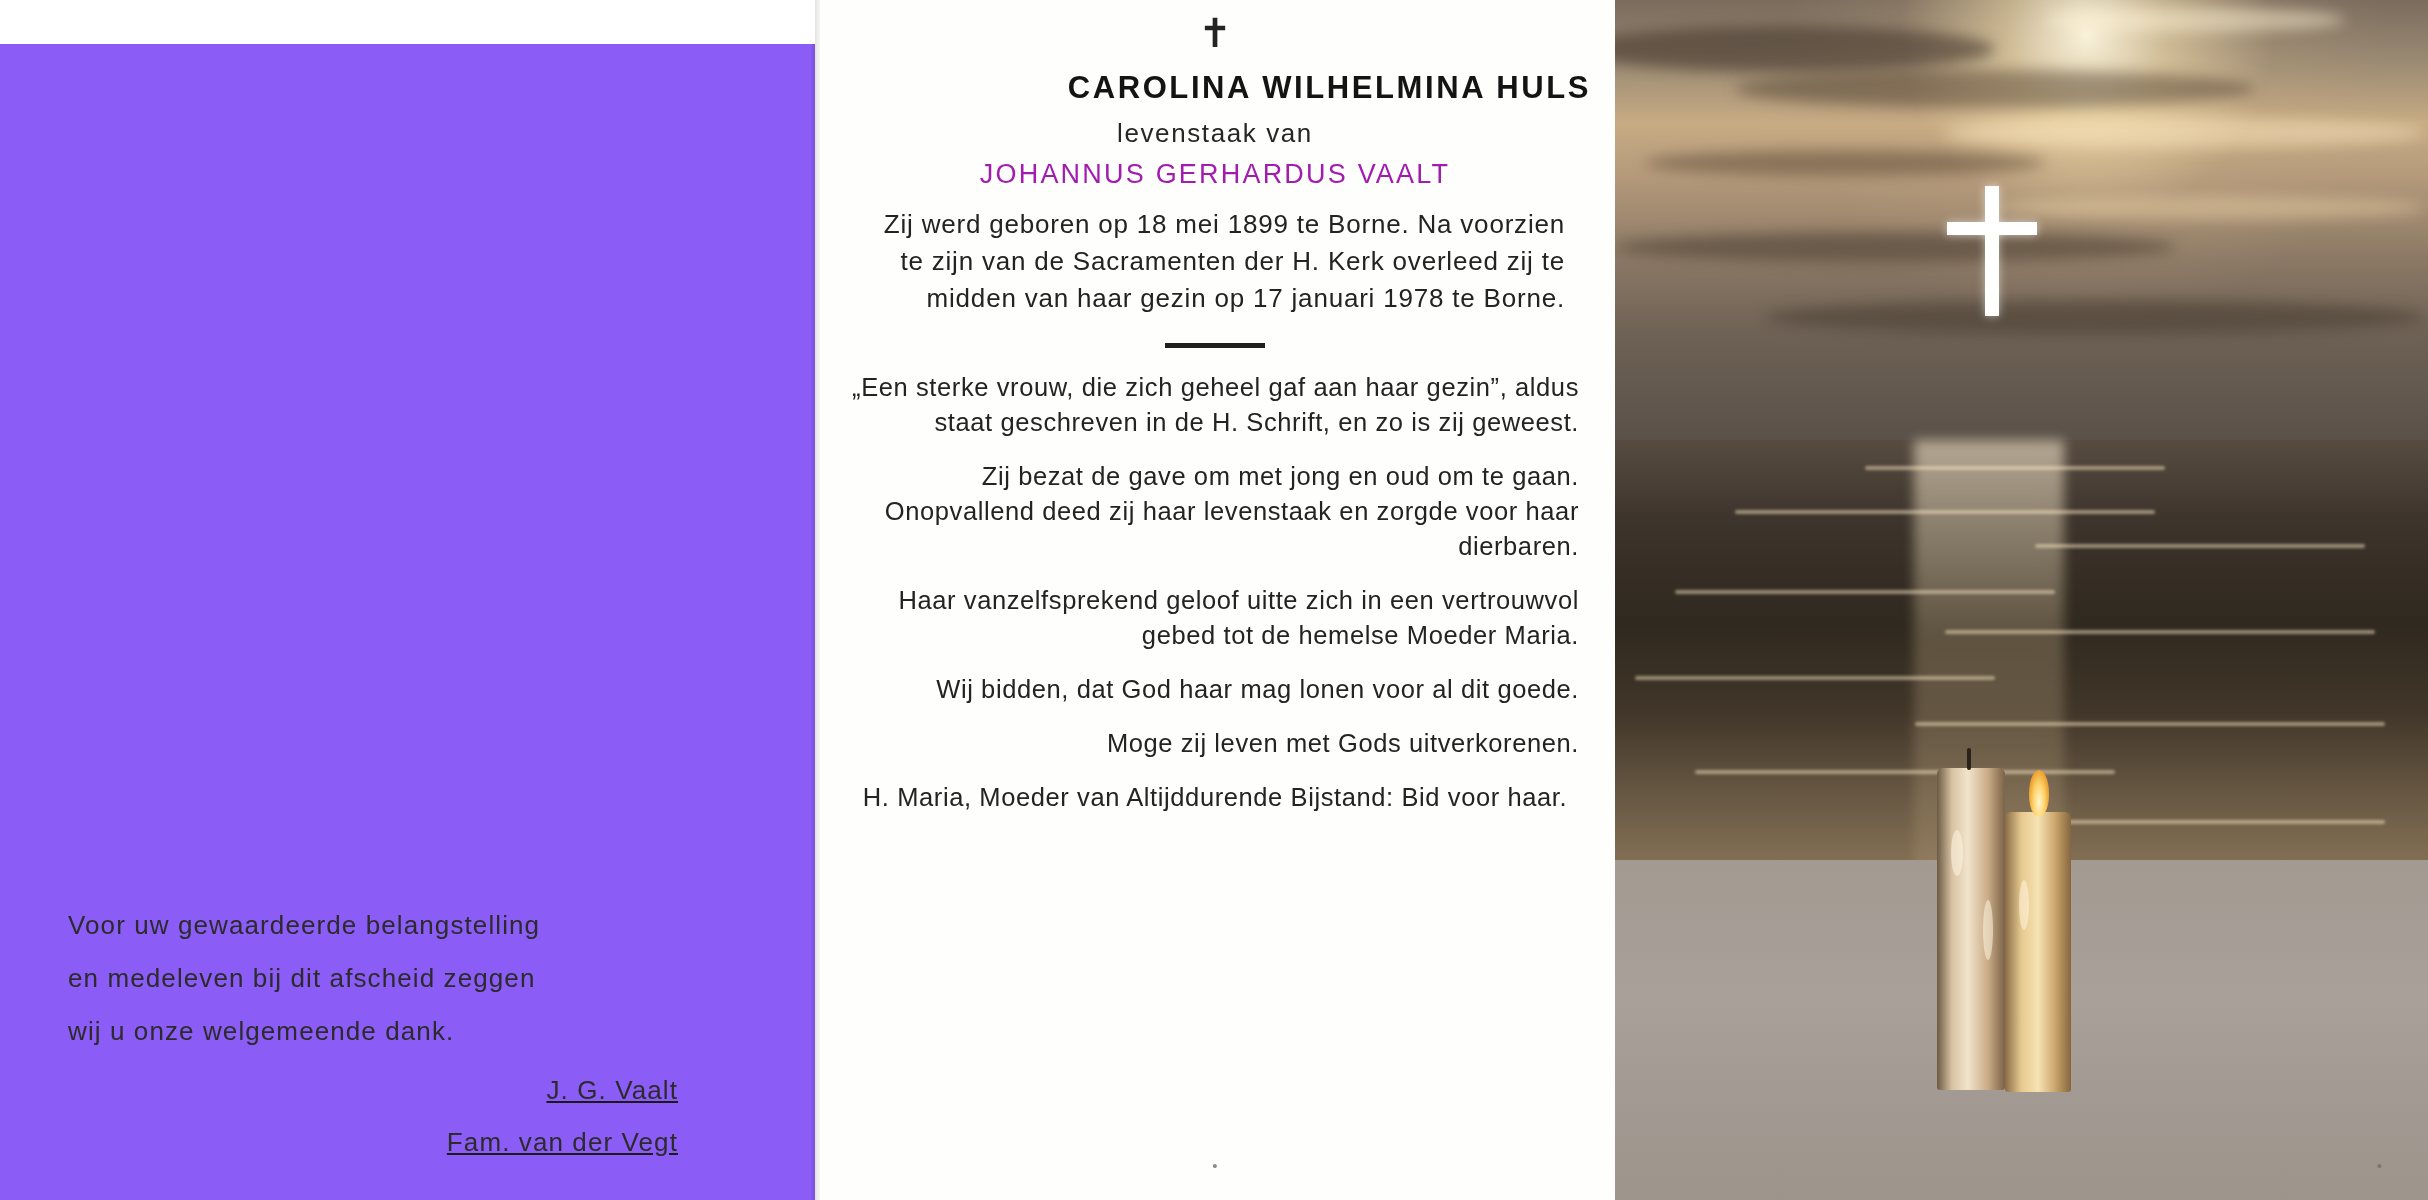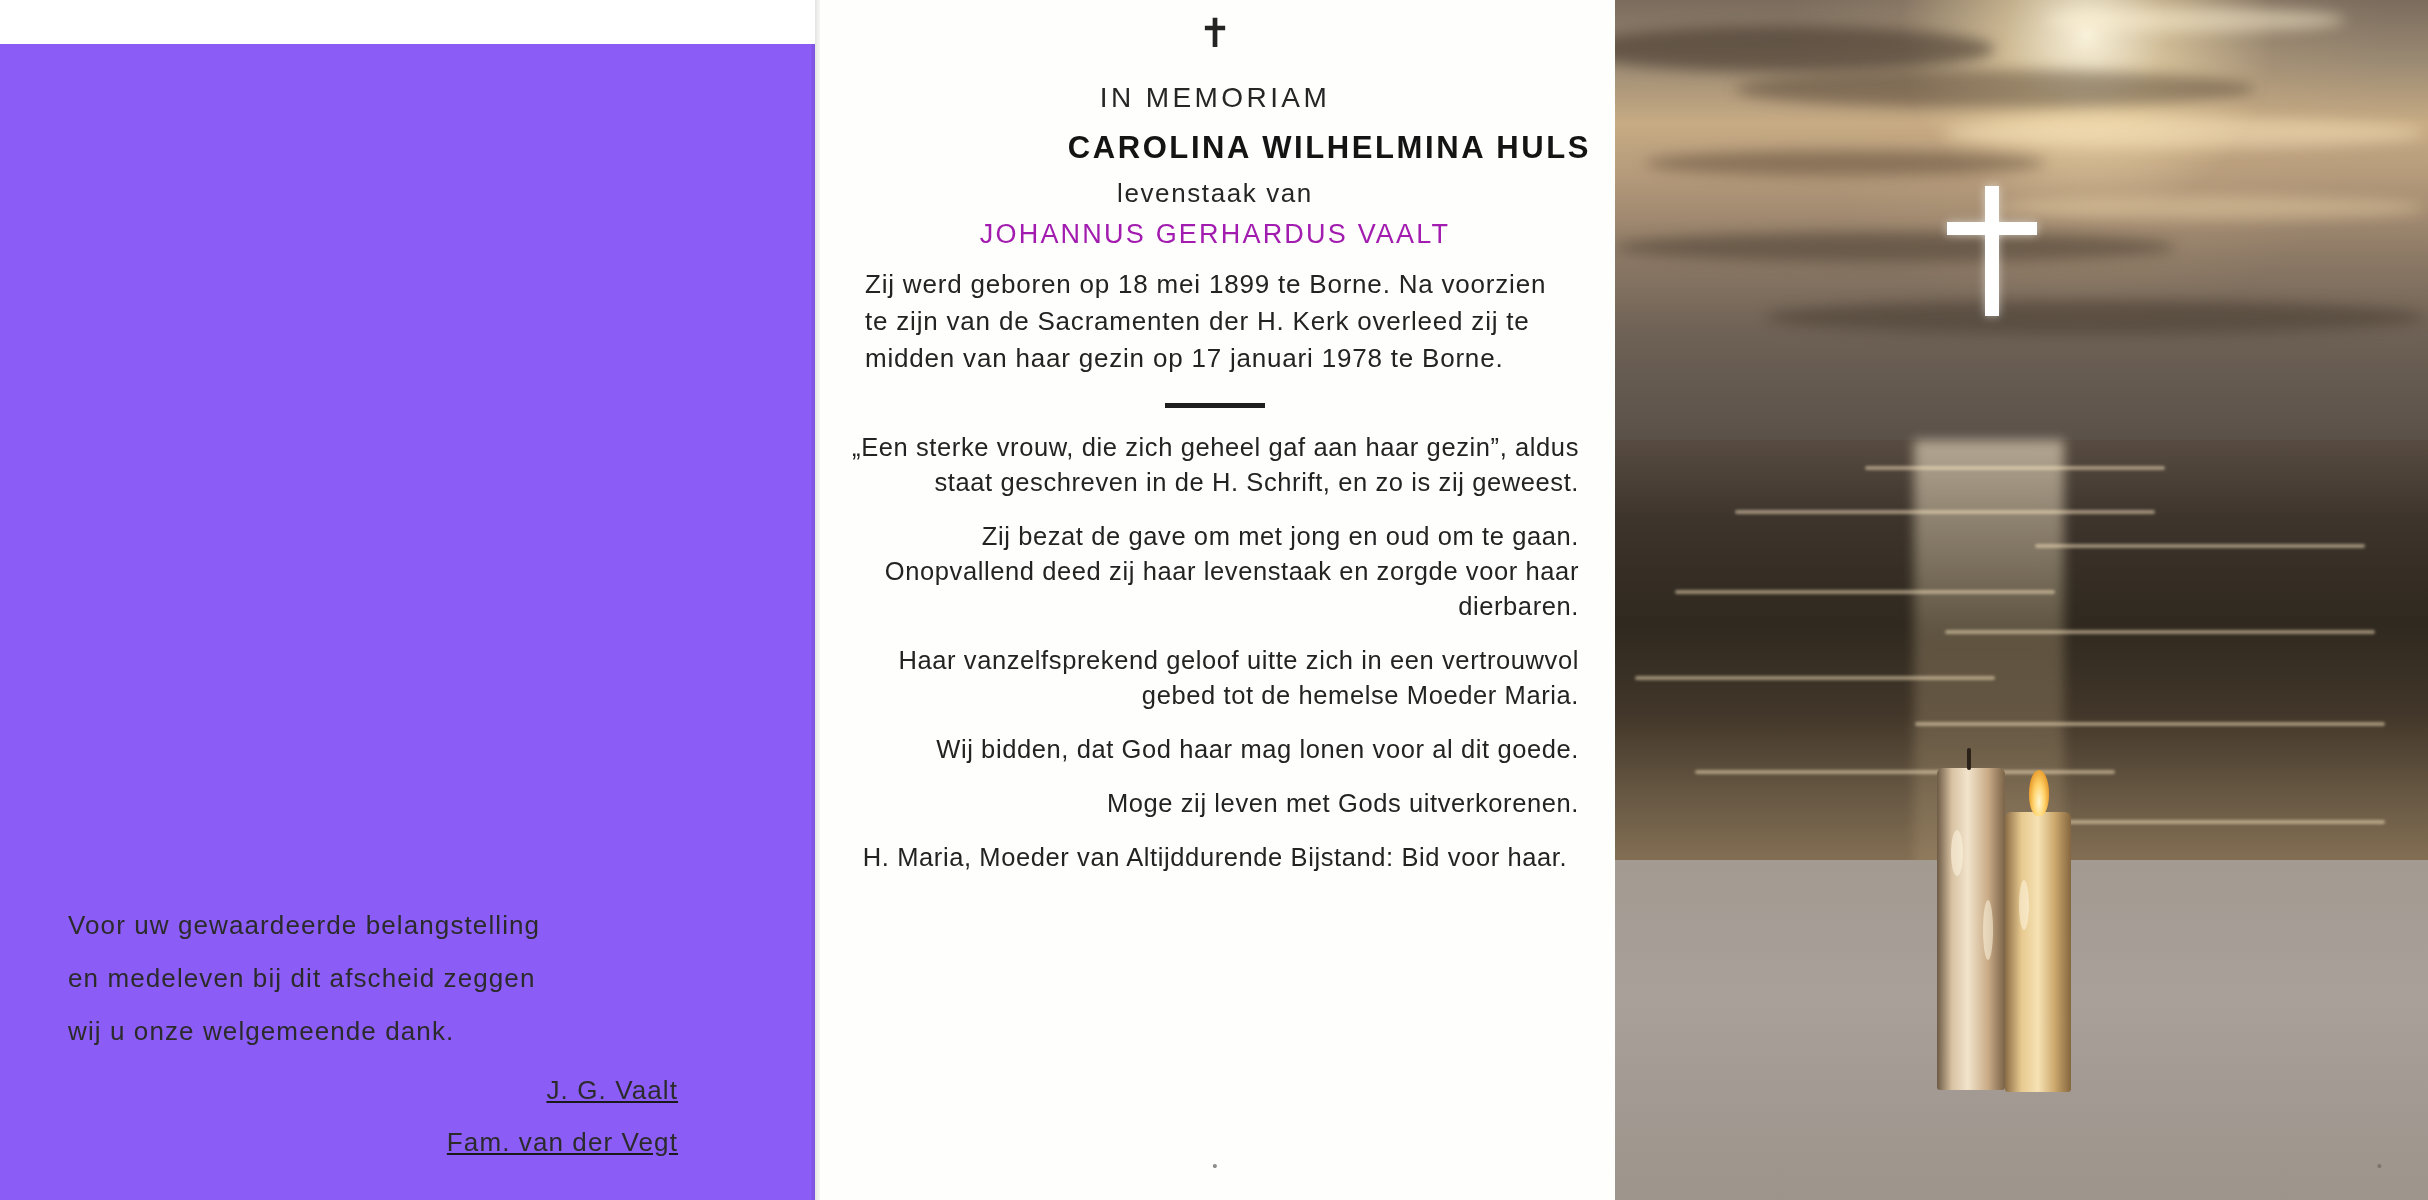--- a/index.html
+++ b/index.html
@@ -117,21 +117,21 @@
     margin-top: 12px;
   }
   .spouse-name {
     text-align: center;
     font-size: 27px;
     letter-spacing: 2.2px;
     color: #a21caf;
     margin-top: 10px;
   }
   .bio {
-    text-align: left;
+    text-align: right;
     font-size: 26px;
     line-height: 37px;
     letter-spacing: 0.8px;
     color: #232323;
     margin-top: 16px;
     padding: 0 26px;
   }
   .divider {
     width: 100px;
     height: 5px;
@@ -329,21 +329,20 @@
       <div class="signature-line">J. G. Vaalt</div>
       <div class="signature-line">Fam. van der Vegt</div>
     </div>
     <div class="fold"></div>
   </section>
 
   <section class="panel-middle">
     <div class="fold-left"></div>
 
     <div class="cross-glyph">✝</div>
-    <div class="in-memoriam">IN MEMORIAM</div>
     <div class="deceased-name">CAROLINA WILHELMINA HULS</div>
     <div class="spouse-label">levenstaak van</div>
     <div class="spouse-name">JOHANNUS GERHARDUS VAALT</div>
     <div class="bio">Zij werd geboren op 18 mei 1899 te Borne. Na voorzien te zijn van de Sacramenten der H. Kerk overleed zij te midden van haar gezin op 17 januari 1978 te Borne.</div>
 
     <div class="divider"></div>
 
     <p class="para">„Een sterke vrouw, die zich geheel gaf aan haar gezin”, aldus staat geschreven in de H. Schrift, en zo is zij geweest.</p>
     <p class="para">Zij bezat de gave om met jong en oud om te gaan. Onopvallend deed zij haar levenstaak en zorgde voor haar dierbaren.</p>
     <p class="para">Haar vanzelfsprekend geloof uitte zich in een vertrouwvol gebed tot de hemelse Moeder Maria.</p>

